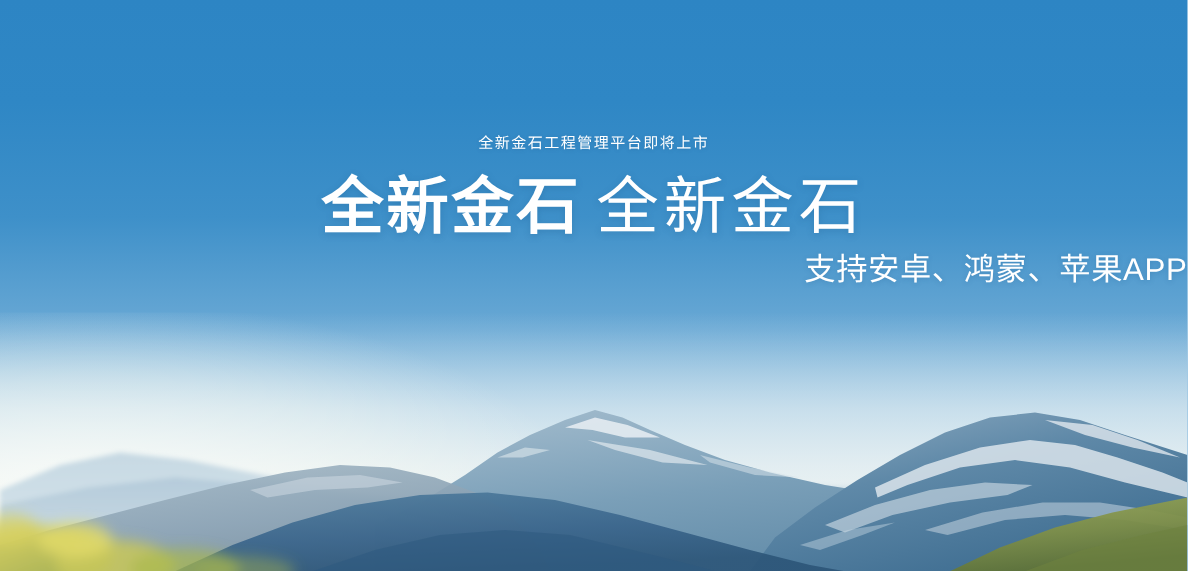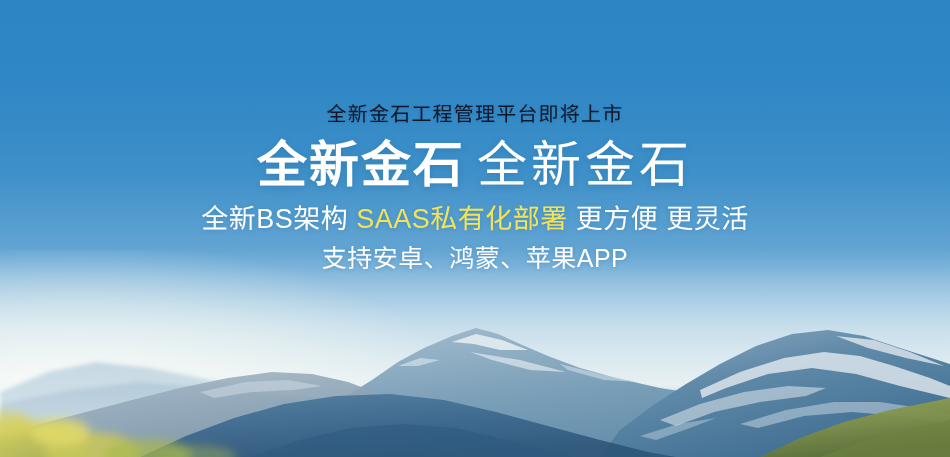--- a/index.html
+++ b/index.html
@@ -71,23 +71,23 @@
   .copy {
     position: absolute;
     left: 0;
     right: 0;
     top: 100px;
     text-align: center;
     z-index: 40;
   }
 
   .eyebrow {
-    font-size: 20px;
+    font-size: 12px;
     line-height: 28px;
-    color: #0f172a;
+    color: #ffffff;
     letter-spacing: 1.2px;
     font-weight: 400;
     text-shadow: 0 1px 3px rgba(30,90,140,0.30);
   }
 
   .headline {
     margin-top: 6px;
     font-size: 50px;
     line-height: 62px;
     color: #ffffff;
@@ -119,20 +119,21 @@
   }
 
   .platforms {
     margin-top: 2px;
     font-size: 25px;
     line-height: 36px;
     color: #ffffff;
     font-weight: 400;
     letter-spacing: 0.5px;
     text-shadow: 0 1px 4px rgba(30,90,140,0.26);
+    text-align: right;
   }
 </style>
 </head>
 <body>
 
 <div class="banner">
 
   <div class="sky"></div>
   <div class="sky-haze"></div>
   <div class="sky-glow-left"></div>
@@ -252,22 +253,17 @@
   </svg>
 
   <div class="copy">
 
     <div class="eyebrow">全新金石工程管理平台即将上市</div>
 
     <div class="headline">
       <span class="hl-strong">全新金石</span><span class="hl-light">全新金石</span>
     </div>
 
-    <div class="tagline">
-      <span>全新BS架构</span>
-      <span class="accent">SAAS私有化部署</span>
-      <span>更方便 更灵活</span>
-    </div>
 
     <div class="platforms">支持安卓、鸿蒙、苹果APP</div>
   </div>
 
 </div>
 
 </body></html>

